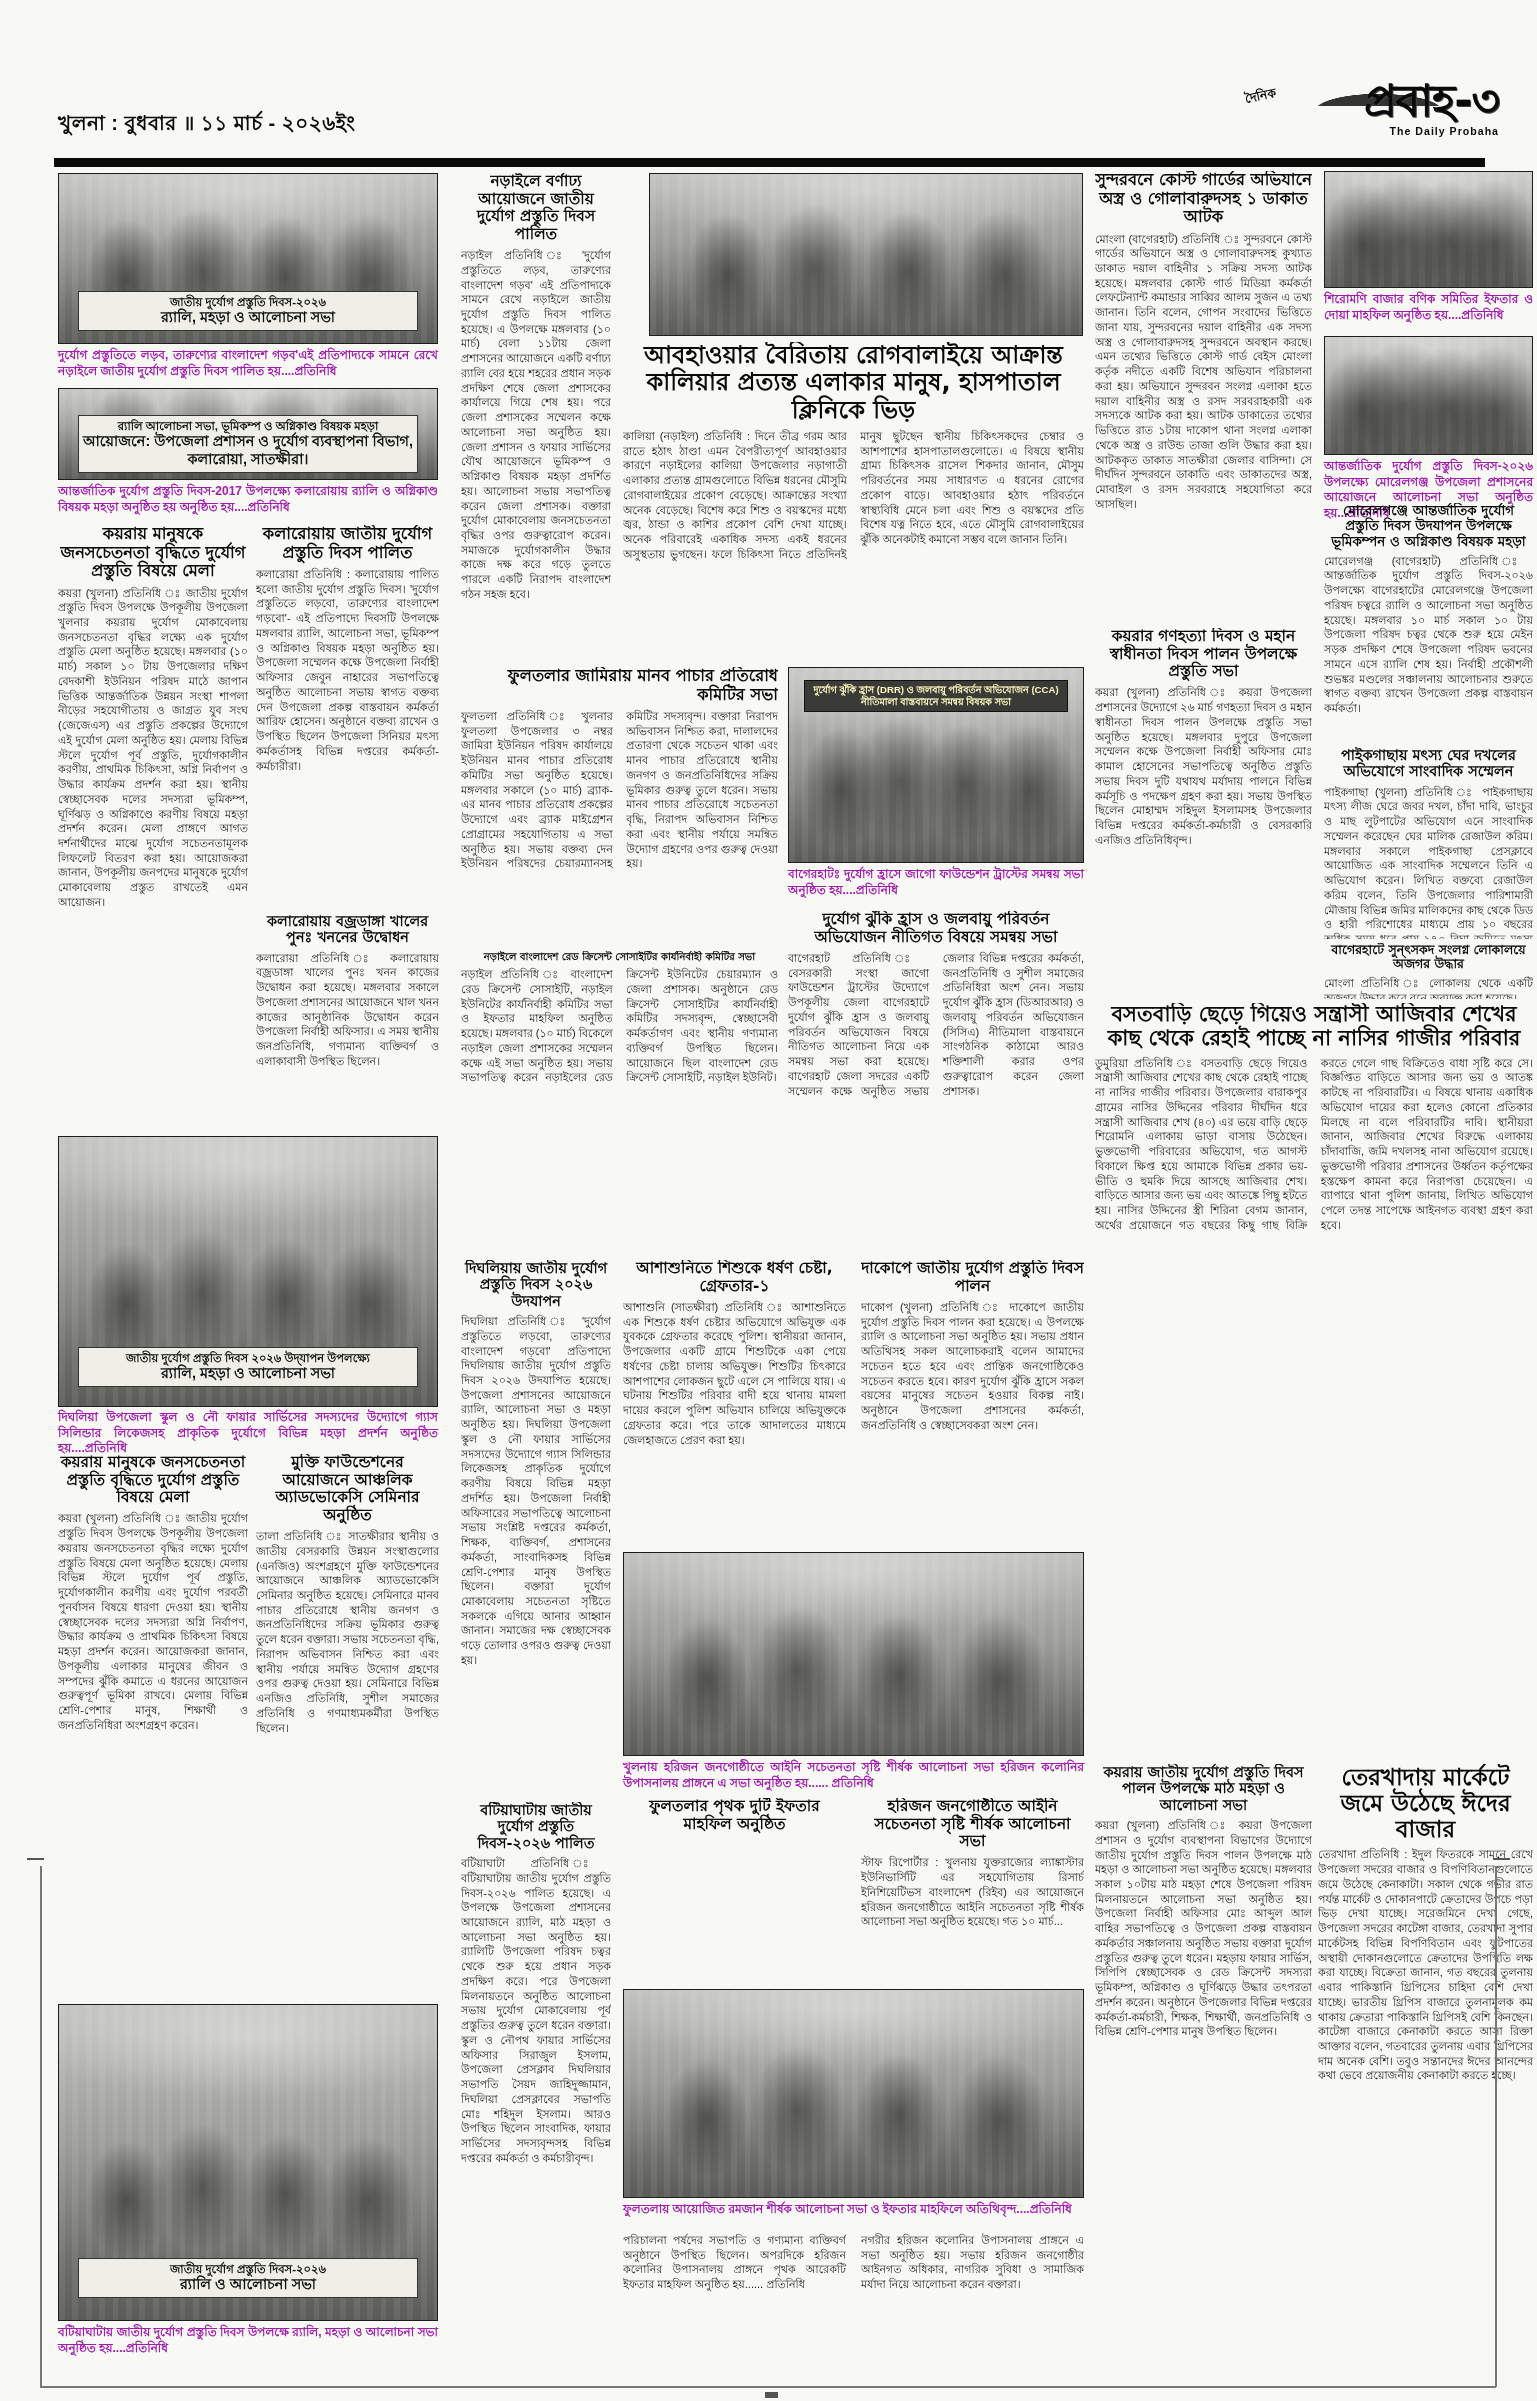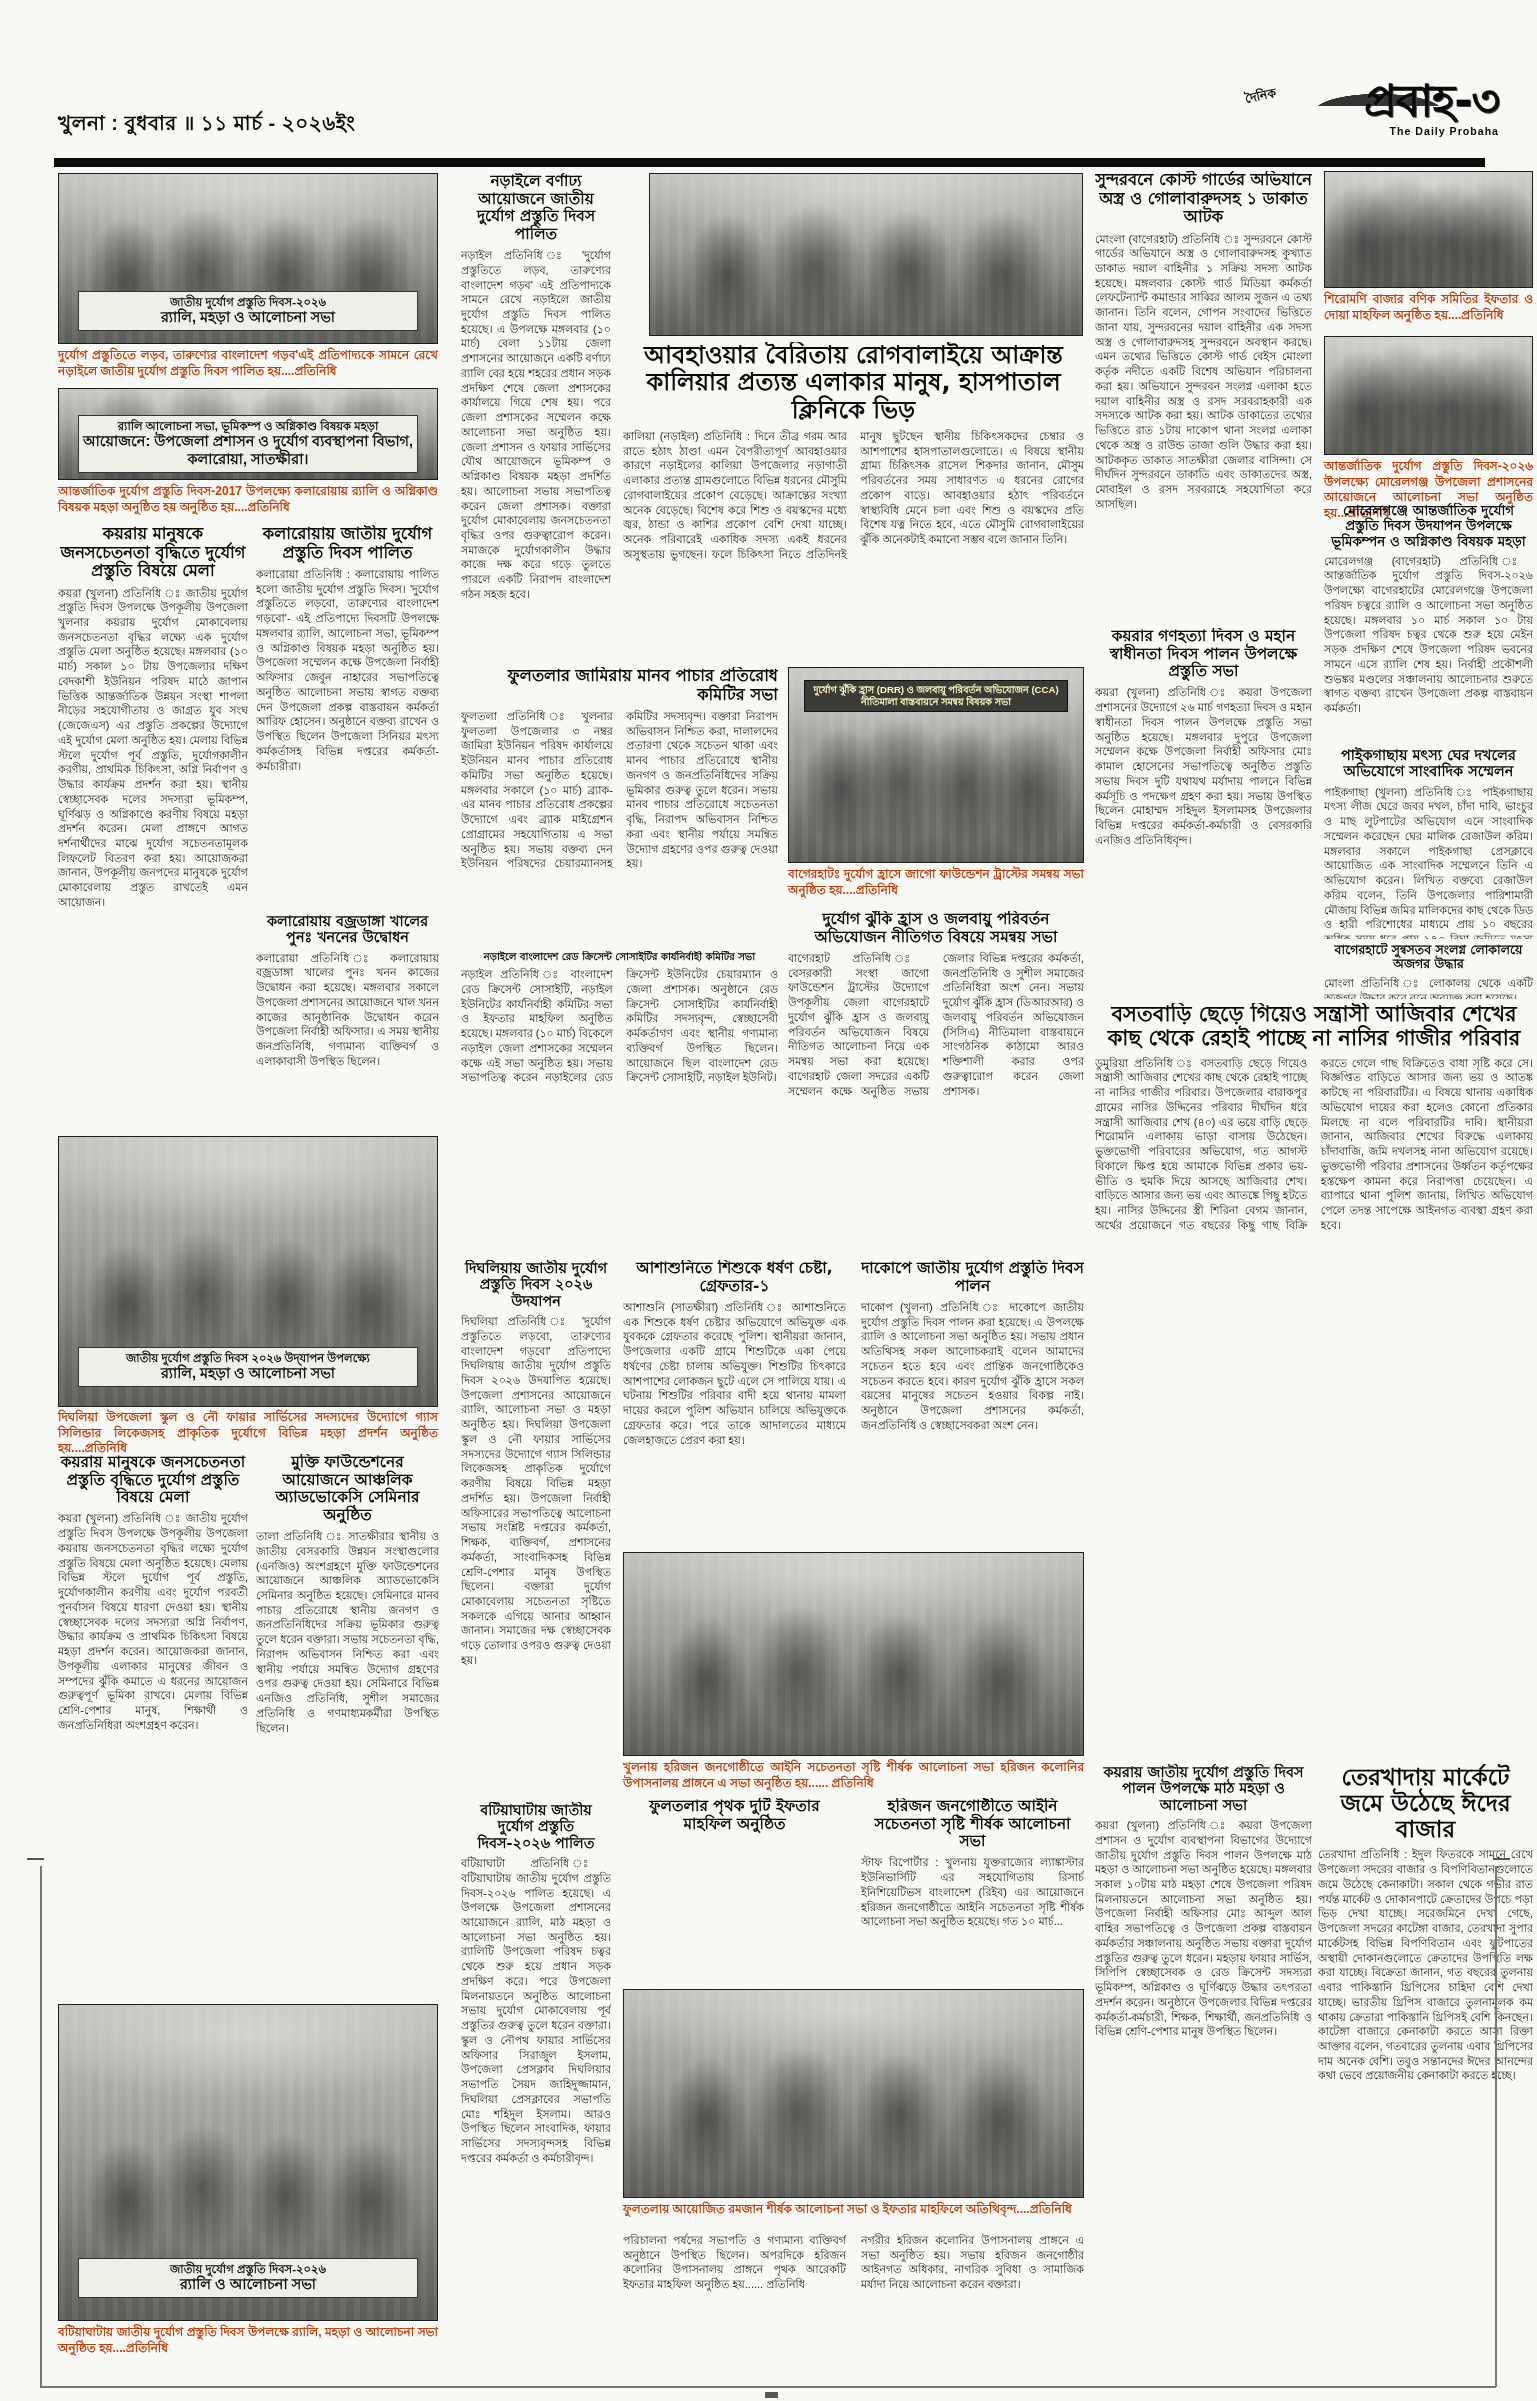--- a/index.html
+++ b/index.html
@@ -51,21 +51,21 @@
     position:absolute;left:5%;right:5%;bottom:7%;
     background:#efefe8;border:1px solid #333;color:#101010;
     text-align:center;padding:2.9px 3.8px 3.8px;
   }
   .photo .banner .b1{font-size:11.5px;font-weight:bold;line-height:1.25;}
   .photo .banner .b2{font-size:14.4px;font-weight:900;line-height:1.2;}
   .photo .banner.top{bottom:auto;top:6%;background:#3a3a36;color:#fef9c3;border-color:#111;}
   .photo .banner.top .b1,.photo .banner.top .b2{font-size:9.6px;font-weight:bold;}
   .caption{
     position:absolute;font-size:12px;font-weight:bold;line-height:1.3;
-    text-align:justify;color:#c2410c;
+    text-align:justify;color:#a21caf;
   }
 
   
   .article{position:absolute;box-sizing:border-box;overflow:hidden;}
   .article h2{
     margin:0 0 4.8px 0;text-align:center;font-weight:900;line-height:1.14;
     color:#0a0a0a;font-family:"DejaVu Sans","Liberation Sans",sans-serif;
   }
   .article .body{
     font-size:11px;line-height:1.34;text-align:justify;color:#1b1b1b;
@@ -178,21 +178,21 @@
       </div>
       <div class="article" style="left: 1324px; top: 503px; width: 209px; height: 240px;">
         <h2 style="font-size: 13.4px;">মোরেলগঞ্জে আন্তর্জাতিক দুর্যোগ প্রস্তুতি দিবস উদযাপন উপলক্ষে ভূমিকম্পন ও অগ্নিকাণ্ড বিষয়ক মহড়া</h2>
         <div class="body">মোরেলগঞ্জ (বাগেরহাট) প্রতিনিধি ঃ আন্তর্জাতিক দুর্যোগ প্রস্তুতি দিবস-২০২৬ উপলক্ষ্যে বাগেরহাটের মোরেলগঞ্জে উপজেলা পরিষদ চত্বরে র‍্যালি ও আলোচনা সভা অনুষ্ঠিত হয়েছে। মঙ্গলবার ১০ মার্চ সকাল ১০ টায় উপজেলা পরিষদ চত্বর থেকে শুরু হয়ে মেইন সড়ক প্রদক্ষিণ শেষে উপজেলা পরিষদ ভবনের সামনে এসে র‍্যালি শেষ হয়। নির্বাহী প্রকৌশলী শুভঙ্কর মণ্ডলের সঞ্চালনায় আলোচনার শুরুতে স্বাগত বক্তব্য রাখেন উপজেলা প্রকল্প বাস্তবায়ন কর্মকর্তা।</div>
       </div>
       <div class="article" style="left: 1324px; top: 747px; width: 209px; height: 192px;">
         <h2 style="font-size: 14.4px;">পাইকগাছায় মৎস্য ঘের দখলের অভিযোগে সাংবাদিক সম্মেলন</h2>
         <div class="body">পাইকগাছা (খুলনা) প্রতিনিধি ঃ পাইকগাছায় মৎস্য লীজ ঘেরে জবর দখল, চাঁদা দাবি, ভাংচুর ও মাছ লুটপাটের অভিযোগ এনে সাংবাদিক সম্মেলন করেছেন ঘের মালিক রেজাউল করিম। মঙ্গলবার সকালে পাইকগাছা প্রেসক্লাবে আয়োজিত এক সাংবাদিক সম্মেলনে তিনি এ অভিযোগ করেন। লিখিত বক্তব্যে রেজাউল করিম বলেন, তিনি উপজেলার পারিশামারী মৌজায় বিভিন্ন জমির মালিকদের কাছ থেকে ডিড ও হারী পরিশোধের মাধ্যমে প্রায় ১০ বছরের অধিক সময় ধরে প্রায় ১৭০ বিঘা জমিতে মৎস্য চাষ করে আসছেন।</div>
       </div>
       <div class="article" style="left: 1324px; top: 943px; width: 209px; height: 56px;">
-        <h2 style="font-size: 12.5px;">বাগেরহাটে সুন্বসতব সংলগ্ন লোকালয়ে অজগর উদ্ধার</h2>
+        <h2 style="font-size: 12.5px;">বাগেরহাটে সুন্ৎসকদ সংলগ্ন লোকালয়ে অজগর উদ্ধার</h2>
         <div class="body">মোংলা প্রতিনিধি ঃ লোকালয় থেকে একটি অজগর উদ্ধার করে বনে অবমুক্ত করা হয়েছে।</div>
       </div>
       <div class="article" style="left: 1095px; top: 1003px; width: 438px; height: 755px;">
         <h2 style="font-size: 21px;">বসতবাড়ি ছেড়ে গিয়েও সন্ত্রাসী আজিবার শেখের কাছ থেকে রেহাই পাচ্ছে না নাসির গাজীর পরিবার</h2>
         <div class="body c2">ডুমুরিয়া প্রতিনিধি ঃ বসতবাড়ি ছেড়ে গিয়েও সন্ত্রাসী আজিবার শেখের কাছ থেকে রেহাই পাচ্ছে না নাসির গাজীর পরিবার। উপজেলার বারাকপুর গ্রামের নাসির উদ্দিনের পরিবার দীর্ঘদিন ধরে সন্ত্রাসী আজিবার শেখ (৪০) এর ভয়ে বাড়ি ছেড়ে শিরোমনি এলাকায় ভাড়া বাসায় উঠেছেন। ভুক্তভোগী পরিবারের অভিযোগ, গত আগস্ট বিকালে ক্ষিপ্ত হয়ে আমাকে বিভিন্ন প্রকার ভয়-ভীতি ও হুমকি দিয়ে আসছে আজিবার শেখ। বাড়িতে আসার জন্য ভয় এবং আতঙ্কে পিছু হটতে হয়। নাসির উদ্দিনের স্ত্রী শিরিনা বেগম জানান, অর্থের প্রয়োজনে গত বছরের কিছু গাছ বিক্রি করতে গেলে গাছ বিক্রিতেও বাধা সৃষ্টি করে সে। বিজ্ঞপ্তিত বাড়িতে আসার জন্য ভয় ও আতঙ্ক কাটছে না পরিবারটির। এ বিষয়ে থানায় একাধিক অভিযোগ দায়ের করা হলেও কোনো প্রতিকার মিলছে না বলে পরিবারটির দাবি। স্থানীয়রা জানান, আজিবার শেখের বিরুদ্ধে এলাকায় চাঁদাবাজি, জমি দখলসহ নানা অভিযোগ রয়েছে। ভুক্তভোগী পরিবার প্রশাসনের উর্ধ্বতন কর্তৃপক্ষের হস্তক্ষেপ কামনা করে নিরাপত্তা চেয়েছেন। এ ব্যাপারে থানা পুলিশ জানায়, লিখিত অভিযোগ পেলে তদন্ত সাপেক্ষে আইনগত ব্যবস্থা গ্রহণ করা হবে।</div>
       </div>
       <div class="article" style="left: 461px; top: 1260px; width: 150px; height: 538px;">
         <h2 style="font-size: 14.4px;">দিঘলিয়ায় জাতীয় দুর্যোগ প্রস্তুতি দিবস ২০২৬ উদযাপন</h2>
         <div class="body">দিঘলিয়া প্রতিনিধি ঃ 'দুর্যোগ প্রস্তুতিতে লড়বো, তারুণ্যের বাংলাদেশ গড়বো' প্রতিপাদ্যে দিঘলিয়ায় জাতীয় দুর্যোগ প্রস্তুতি দিবস ২০২৬ উদযাপিত হয়েছে। উপজেলা প্রশাসনের আয়োজনে র‍্যালি, আলোচনা সভা ও মহড়া অনুষ্ঠিত হয়। দিঘলিয়া উপজেলা স্কুল ও নৌ ফায়ার সার্ভিসের সদস্যদের উদ্যোগে গ্যাস সিলিন্ডার লিকেজসহ প্রাকৃতিক দুর্যোগে করণীয় বিষয়ে বিভিন্ন মহড়া প্রদর্শিত হয়। উপজেলা নির্বাহী অফিসারের সভাপতিত্বে আলোচনা সভায় সংশ্লিষ্ট দপ্তরের কর্মকর্তা, শিক্ষক, ব্যক্তিবর্গ, প্রশাসনের কর্মকর্তা, সাংবাদিকসহ বিভিন্ন শ্রেণি-পেশার মানুষ উপস্থিত ছিলেন। বক্তারা দুর্যোগ মোকাবেলায় সচেতনতা সৃষ্টিতে সকলকে এগিয়ে আনার আহ্বান জানান। সমাজের দক্ষ স্বেচ্ছাসেবক গড়ে তোলার ওপরও গুরুত্ব দেওয়া হয়।</div>
       </div>

